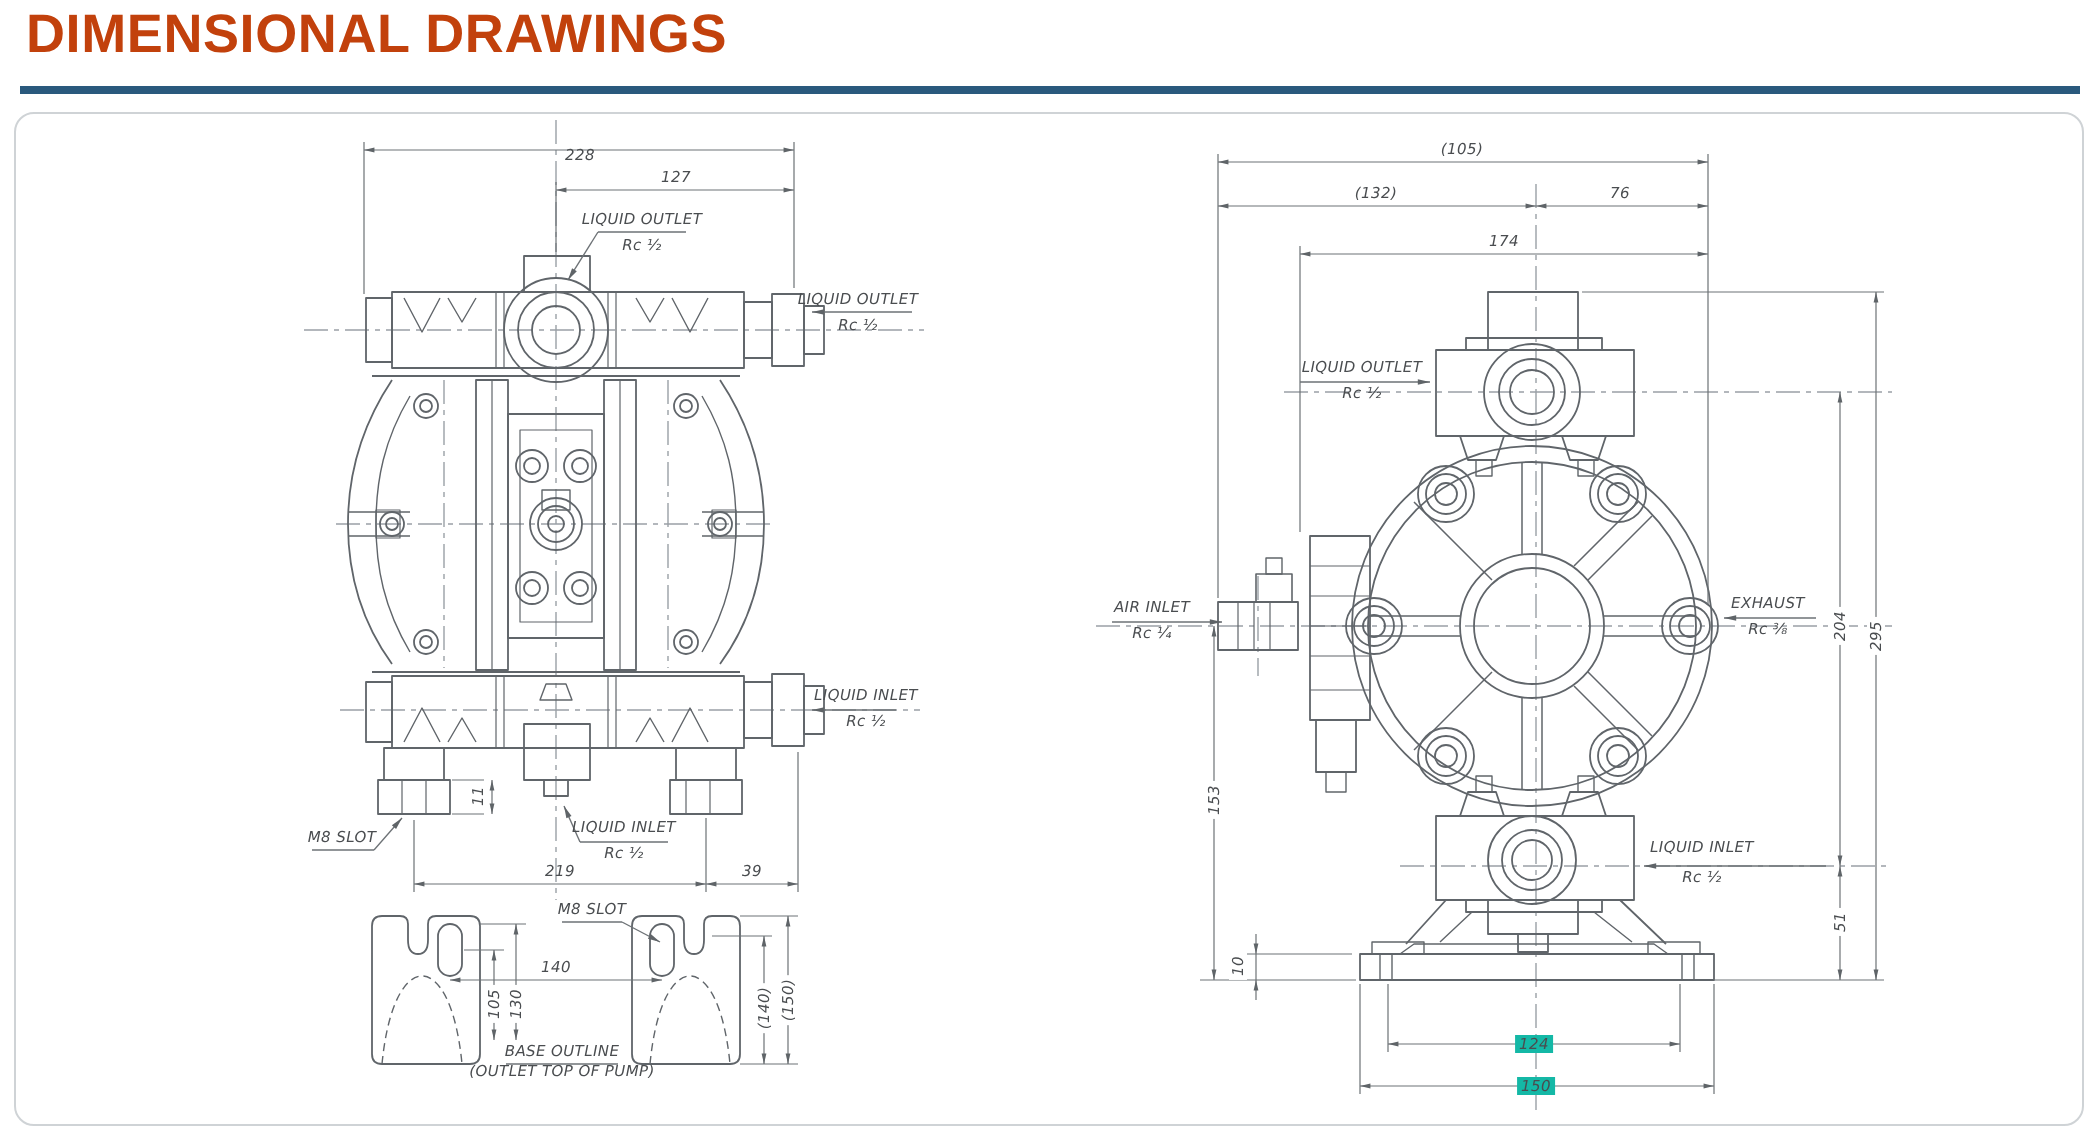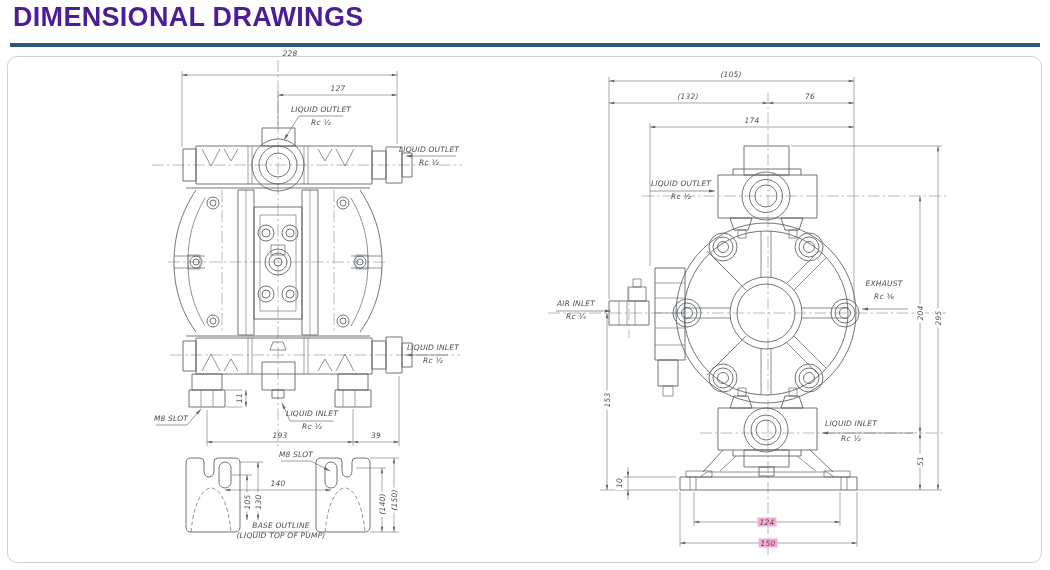--- a/index.html
+++ b/index.html
@@ -1,25 +1,25 @@
 <!DOCTYPE html>
 <html><head>
 <meta charset="utf-8">
 <style>
   html,body{margin:0;padding:0;background:#ffffff;}
   body{width:1050px;height:570px;position:relative;font-family:"DejaVu Sans",sans-serif;overflow:hidden;}
   .title{position:absolute;left:13px;top:2px;font-family:"Liberation Sans",sans-serif;
-         font-size:27px;font-weight:800;color:#4c1d95;letter-spacing:.3px;white-space:nowrap;}
+         font-size:27px;font-weight:800;color:#c2410c;letter-spacing:.3px;white-space:nowrap;}
   .rule{position:absolute;left:10px;top:43px;width:1030px;height:4px;background:#2a597d;}
   .frame{position:absolute;left:7px;top:56px;width:1033px;height:505px;border:1px solid #cfd3d6;
          border-radius:10px;background:#fff;}
   svg.draw{position:absolute;left:0;top:0;}
   .dim{position:absolute;font-size:7.5px;font-style:italic;color:#4a4d50;letter-spacing:.2px;
        transform:translate(-50%,-100%);white-space:nowrap;}
-  .dim.bg{transform:translate(-50%,-50%);background:#f9a8d4;padding:0 2px;}
+  .dim.bg{transform:translate(-50%,-50%);background:#14b8a6;padding:0 2px;}
   .rot{position:absolute;font-size:7.5px;font-style:italic;color:#4a4d50;letter-spacing:.2px;
        transform:translate(-50%,-50%) rotate(-90deg);white-space:nowrap;background:#fff;padding:0 2px;}
   .plabel{position:absolute;transform:translateX(-50%);font-size:7.5px;font-style:italic;color:#4a4d50;
           text-align:center;line-height:8.5px;white-space:nowrap;letter-spacing:.2px;}
   .plabel span{display:block;text-align:center;}
   .plabel .l2{margin-top:1px;}
   .plabel.gap .l2{margin-top:4px;}
   .plabel.gap6 .l2{margin-top:6px;}
 </style>
 </head>
@@ -233,21 +233,21 @@
     <path d="M281,461 H311"></path>
     <path d="M311,461 L330,471" marker-end="url(#ar)"></path>
     <path d="M253,532 H309"></path>
     <path d="M650,191 H715" marker-end="url(#ar)"></path>
     <path d="M556,311 H611" marker-end="url(#ar)"></path>
     <path d="M908,309 H862" marker-end="url(#ar)"></path>
     <path d="M913,433 H822" marker-end="url(#ar)"></path>
   </g>
 </svg>
 
-<span class="dim" style="left:290px;top:58px">228</span>
+<span class="dim" style="left:290px;top:82px">228</span>
 <span class="dim" style="left:338px;top:93px">127</span>
 
 <div class="plabel gap" style="left:321px;top:106px">
   <span>LIQUID OUTLET</span>
     <span class="l2">Rc ½</span>
 </div>
 <div class="plabel gap" style="left:429px;top:146px">
   <span>LIQUID OUTLET</span>
     <span class="l2">Rc ½</span>
 </div>
@@ -256,51 +256,51 @@
     <span class="l2">Rc ½</span>
 </div>
 <div class="plabel gap" style="left:312px;top:410px">
   <span>LIQUID INLET</span>
     <span class="l2">Rc ½</span>
 </div>
 <div class="plabel" style="left:171px;top:415px">
   <span>M8 SLOT</span>
 </div>
 
-<span class="dim" style="left:280px;top:440px">193</span>
+<span class="dim" style="left:280px;top:440px">219</span>
 <span class="dim" style="left:376px;top:440px">39</span>
 <span class="rot" style="left:239px;top:398px">11</span>
 
 <div class="plabel" style="left:296px;top:451px">
   <span>M8 SLOT</span>
 </div>
 <span class="dim" style="left:278px;top:488px">140</span>
 <span class="rot" style="left:247px;top:502px">105</span>
 <span class="rot" style="left:258px;top:502px">130</span>
 <span class="rot" style="left:382px;top:504px">(140)</span>
 <span class="rot" style="left:394px;top:500px">(150)</span>
 <div class="plabel" style="left:281px;top:522px">
   <span>BASE OUTLINE</span>
-    <span class="l2">(LIQUID TOP OF PUMP)</span>
+    <span class="l2">(OUTLET TOP OF PUMP)</span>
 </div>
 
 <span class="dim" style="left:731px;top:79px">(105)</span>
 <span class="dim" style="left:688px;top:101px">(132)</span>
 <span class="dim" style="left:810px;top:101px">76</span>
 <span class="dim" style="left:752px;top:125px">174</span>
 
 <div class="plabel gap" style="left:681px;top:180px">
   <span>LIQUID OUTLET</span>
     <span class="l2">Rc ½</span>
 </div>
 <div class="plabel gap" style="left:576px;top:300px">
   <span>AIR INLET</span>
     <span class="l2">Rc ¼</span>
 </div>
-<div class="plabel gap" style="left:884px;top:280px">
+<div class="plabel gap" style="left:884px;top:298px">
   <span>EXHAUST</span>
     <span class="l2">Rc ⅜</span>
 </div>
 <div class="plabel gap6" style="left:851px;top:420px">
   <span>LIQUID INLET</span>
     <span class="l2">Rc ½</span>
 </div>
 
 <span class="rot" style="left:920px;top:313px">204</span>
 <span class="rot" style="left:938px;top:318px">295</span>

